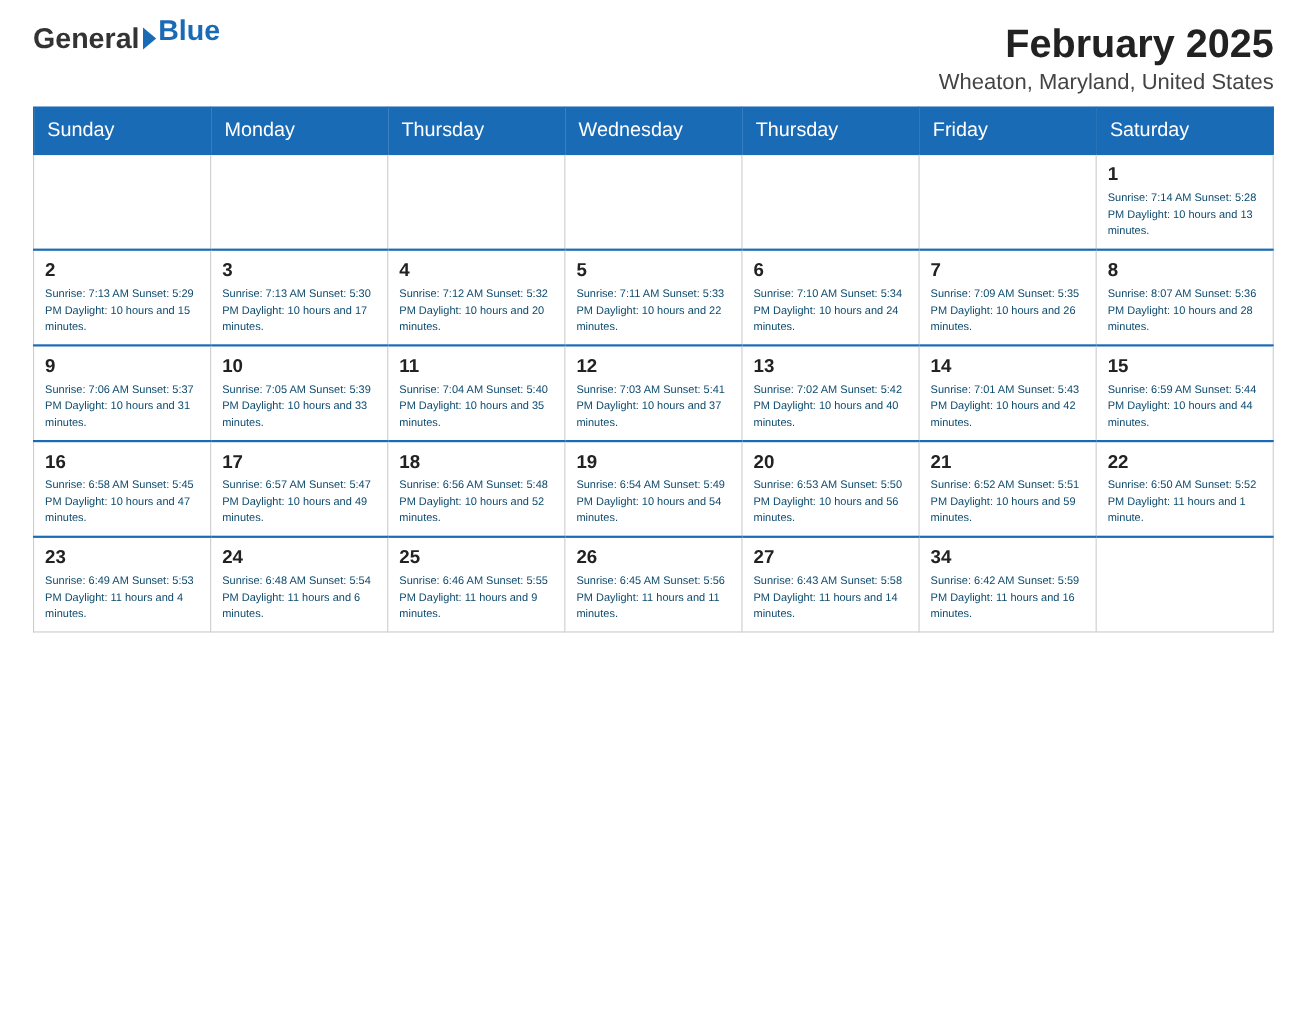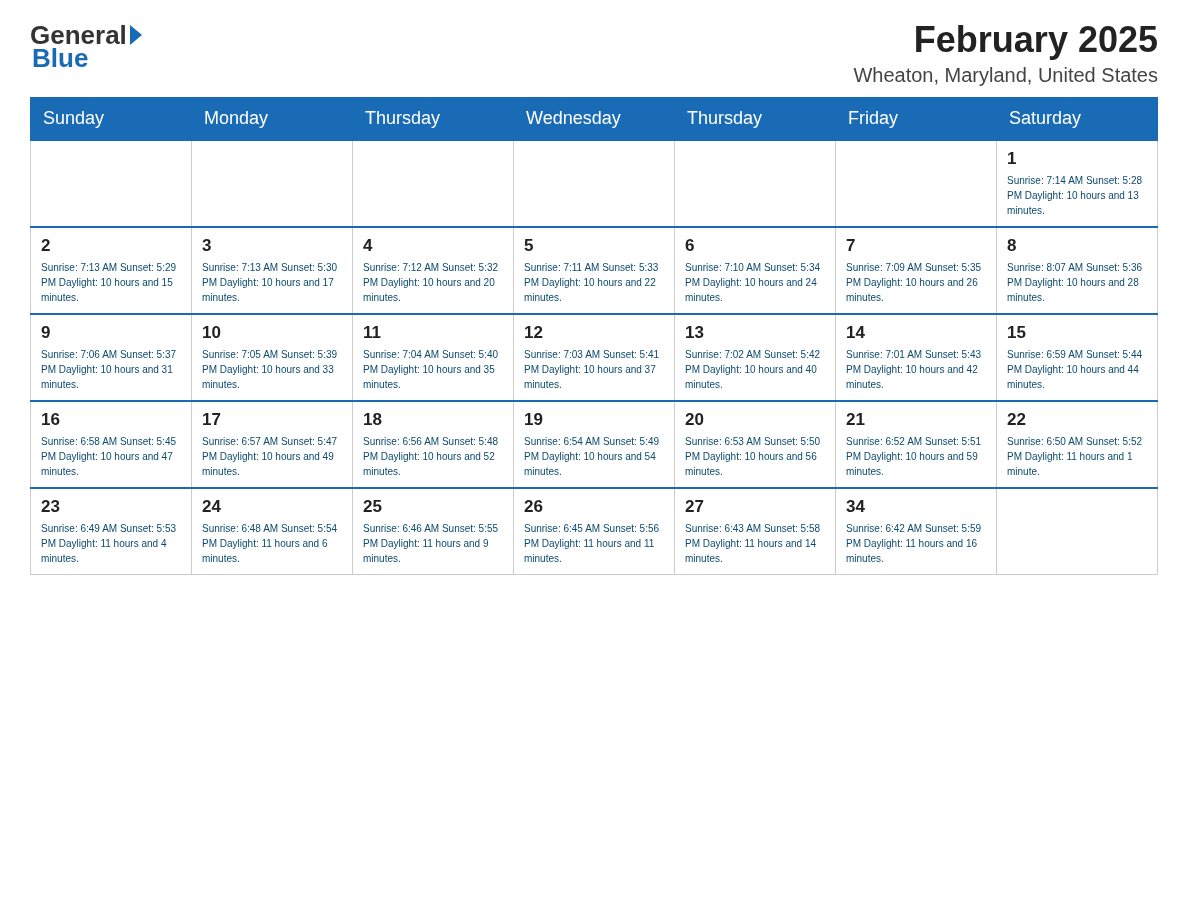--- a/index.html
+++ b/index.html
@@ -11,21 +11,20 @@
       padding: 20px 30px;
     }
     .header {
       display: flex;
       justify-content: space-between;
       align-items: flex-start;
       margin-bottom: 10px;
     }
     .logo {
       display: flex;
-      flex-direction: column;
       align-items: flex-start;
     }
     .logo-general {
       font-size: 26px;
       font-weight: bold;
       color: #333;
       display: flex;
       align-items: center;
     }
     .logo-general .arrow {

